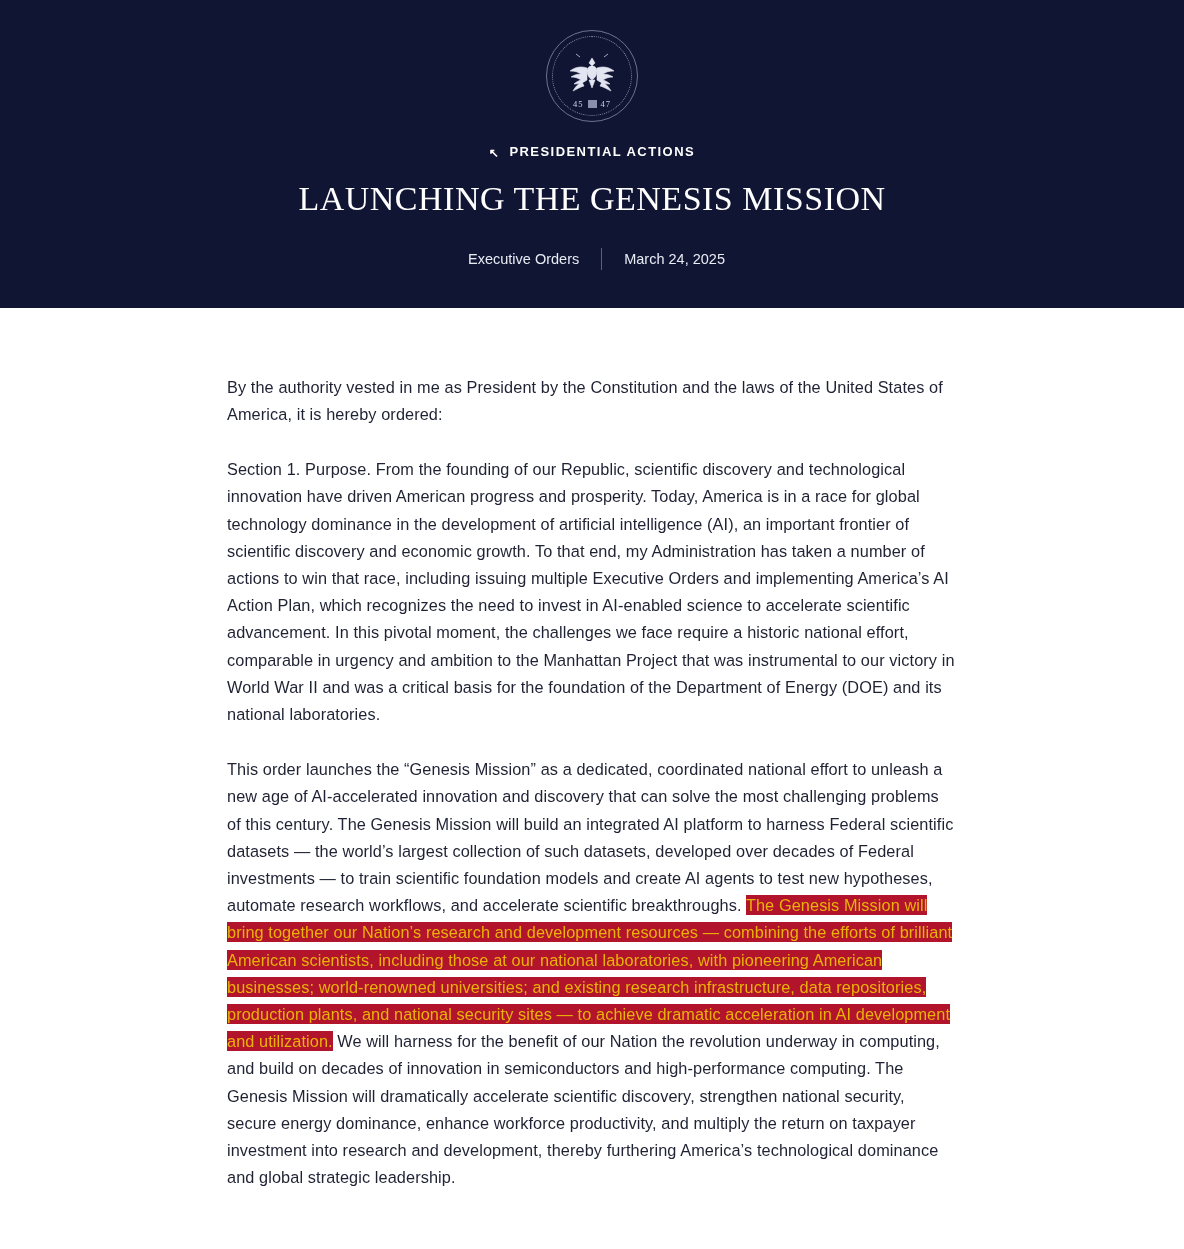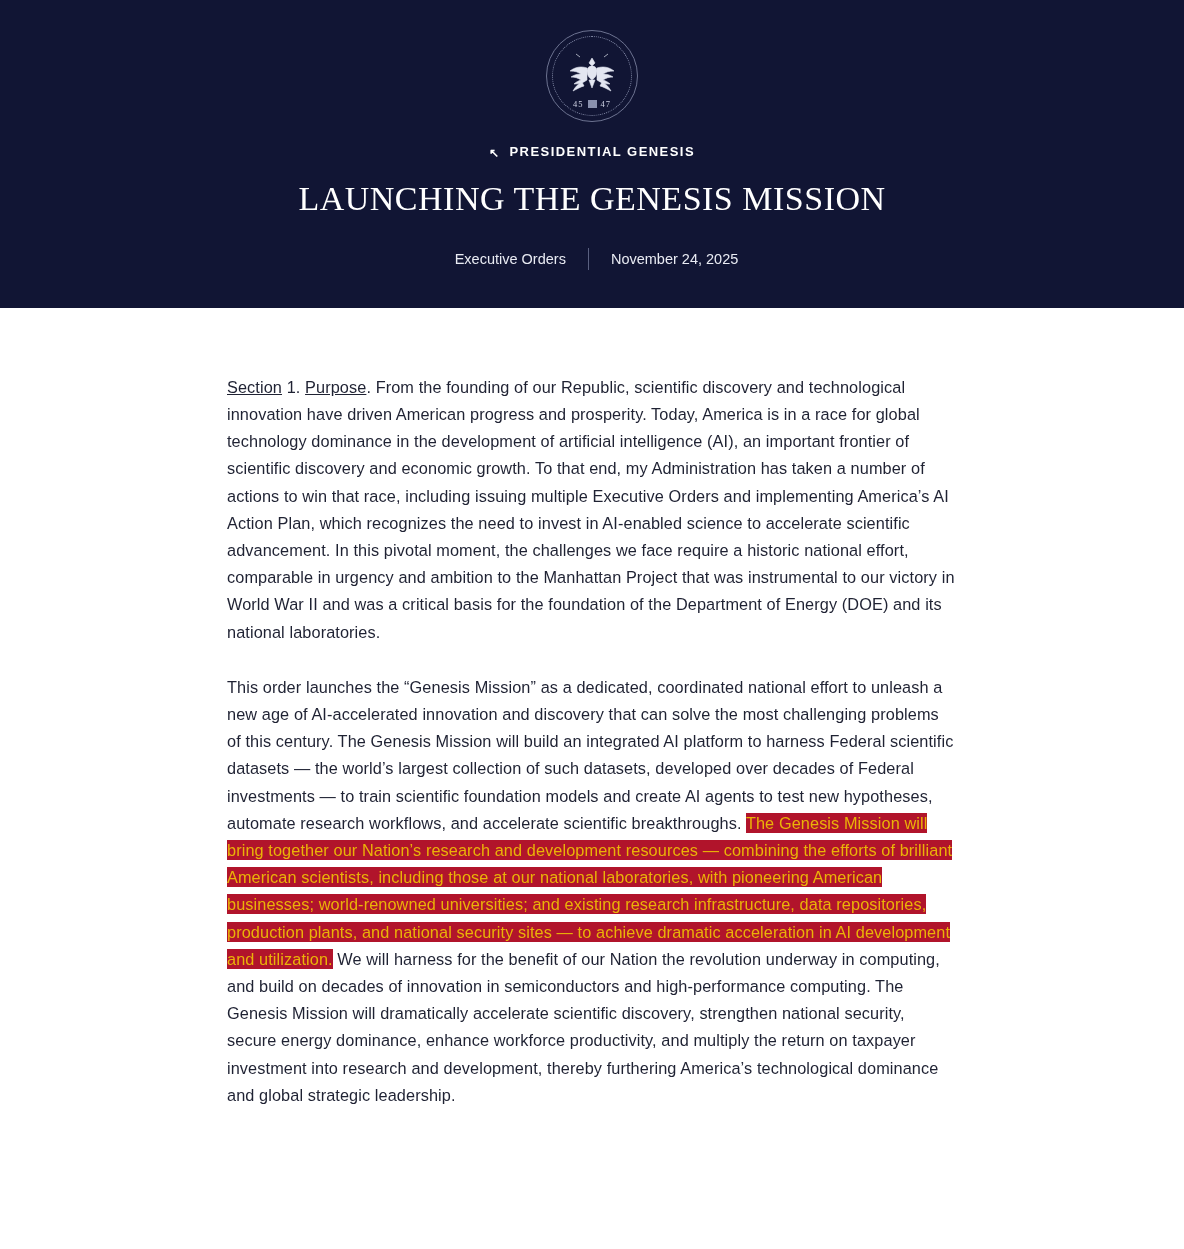--- a/index.html
+++ b/index.html
@@ -116,21 +116,21 @@
     padding-top: 66px;
     padding-bottom: 40px;
   }
   .doc-body p {
     font-size: 16.3px;
     line-height: 1.67;
     color: #1f2233;
     margin: 0 0 28px 0;
     letter-spacing: 0.1px;
   }
-  .u { text-decoration: underline; }
+  .u { }
   .hl {
     background: #b1142b;
     color: #eab308;
     box-decoration-break: clone;
     -webkit-box-decoration-break: clone;
     padding: 1px 0;
   }
 </style>
 </head>
 <body>
@@ -158,31 +158,32 @@
         <path d="M30 24 l4 3 M62 24 l-4 3"></path>
       </g>
     </svg>
     <div class="years">
       <span>45</span><span class="divider"></span><span>47</span>
     </div>
   </div>
 
   <div class="eyebrow">
     <span class="arrow">↖</span>
-    <span>PRESIDENTIAL GENESIS</span>
+    <span>PRESIDENTIAL ACTIONS</span>
   </div>
 
   <h1 class="hero-title">LAUNCHING THE GENESIS MISSION</h1>
 
   <div class="meta">
     <span>Executive Orders</span>
     <span class="sep"></span>
-    <span>November 24, 2025</span>
+    <span>March 24, 2025</span>
   </div>
 
 </header>
 
 <main class="doc-body">
   <div id="paragraphs">
+      <p><span>By the authority vested in me as President by the Constitution and the laws of the United States of America, it is hereby ordered:</span></p>
       <p><span class="u">Section</span><span> 1.  </span><span class="u">Purpose</span><span>.  From the founding of our Republic, scientific discovery and technological innovation have driven American progress and prosperity.  Today, America is in a race for global technology dominance in the development of artificial intelligence (AI), an important frontier of scientific discovery and economic growth.  To that end, my Administration has taken a number of actions to win that race, including issuing multiple Executive Orders and implementing America’s AI Action Plan, which recognizes the need to invest in AI-enabled science to accelerate scientific advancement.  In this pivotal moment, the challenges we face require a historic national effort, comparable in urgency and ambition to the Manhattan Project that was instrumental to our victory in World War II and was a critical basis for the foundation of the Department of Energy (DOE) and its national laboratories.</span></p>
       <p><span>This order launches the “Genesis Mission” as a dedicated, coordinated national effort to unleash a new age of AI-accelerated innovation and discovery that can solve the most challenging problems of this century.  The Genesis Mission will build an integrated AI platform to harness Federal scientific datasets — the world’s largest collection of such datasets, developed over decades of Federal investments — to train scientific foundation models and create AI agents to test new hypotheses, automate research workflows, and accelerate scientific breakthroughs.  </span><span class="hl" style="background: rgb(177, 20, 43);">The Genesis Mission will bring together our Nation’s research and development resources — combining the efforts of brilliant American scientists, including those at our national laboratories, with pioneering American businesses; world-renowned universities; and existing research infrastructure, data repositories, production plants, and national security sites — to achieve dramatic acceleration in AI development and utilization.</span><span>  We will harness for the benefit of our Nation the revolution underway in computing, and build on decades of innovation in semiconductors and high-performance computing.  The Genesis Mission will dramatically accelerate scientific discovery, strengthen national security, secure energy dominance, enhance workforce productivity, and multiply the return on taxpayer investment into research and development, thereby furthering America’s technological dominance and global strategic leadership.</span></p>
     </div>
 </main>
 
 </body></html>

